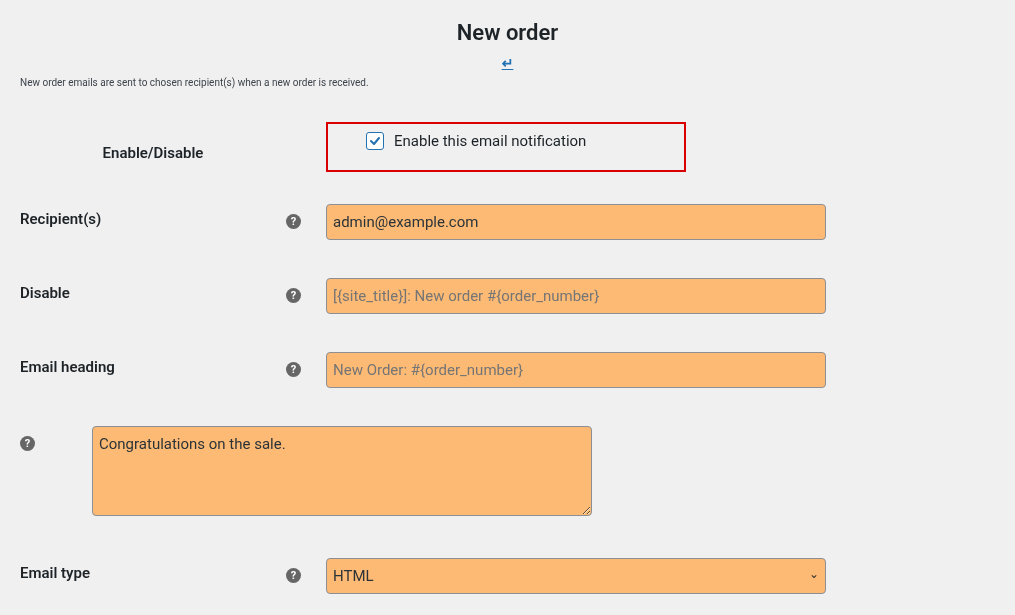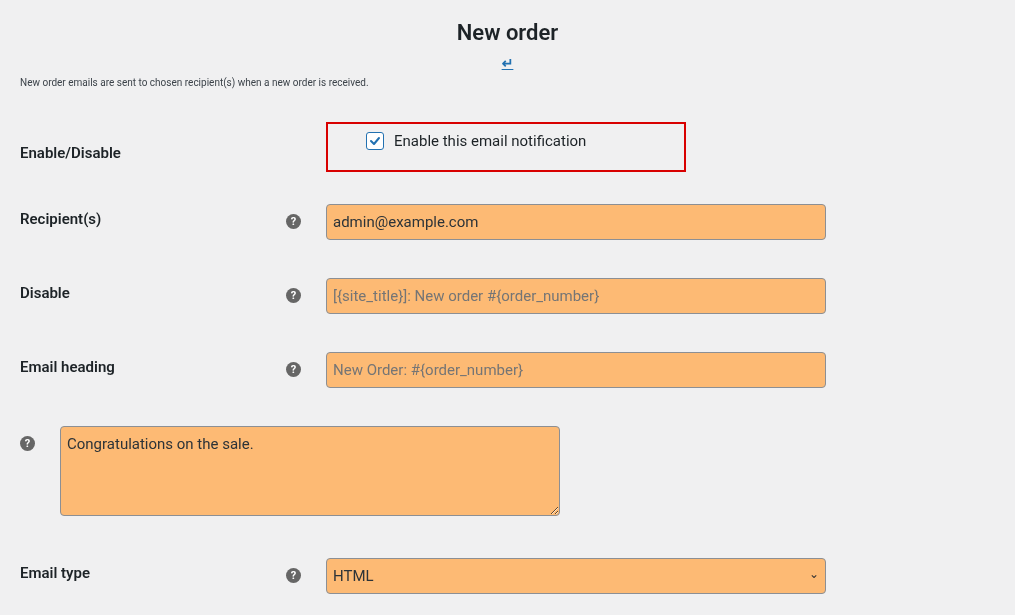--- a/index.html
+++ b/index.html
@@ -106,32 +106,33 @@
       background: #fdba74;
       color: #2c3338;
       font-family: inherit;
     }
     input[type="text"]::placeholder, textarea::placeholder {
       color: #757575;
     }
     textarea {
       height: 90px;
       resize: both;
+      margin-left: 32px;
     }
     .select-wrap {
       display: flex;
       align-items: flex-start;
       justify-content: space-between;
       cursor: pointer;
     }
     .chevron {
       font-size: 12px;
       color: #333;
     }
-    .enable-row .label-col { padding-top: 22px; }
+    .enable-row .label-col { padding-top: 22px; text-align: center; }
     .additional-row .label-col, .additional-row .help-col { padding-top: 10px; }
   </style>
 </head>
 <body>
 
 <div class="page-title">
   <span>New order</span>
   <span class="back-icon">↵</span>
 </div>
 <p class="description">New order emails are sent to chosen recipient(s) when a new order is received.</p>

